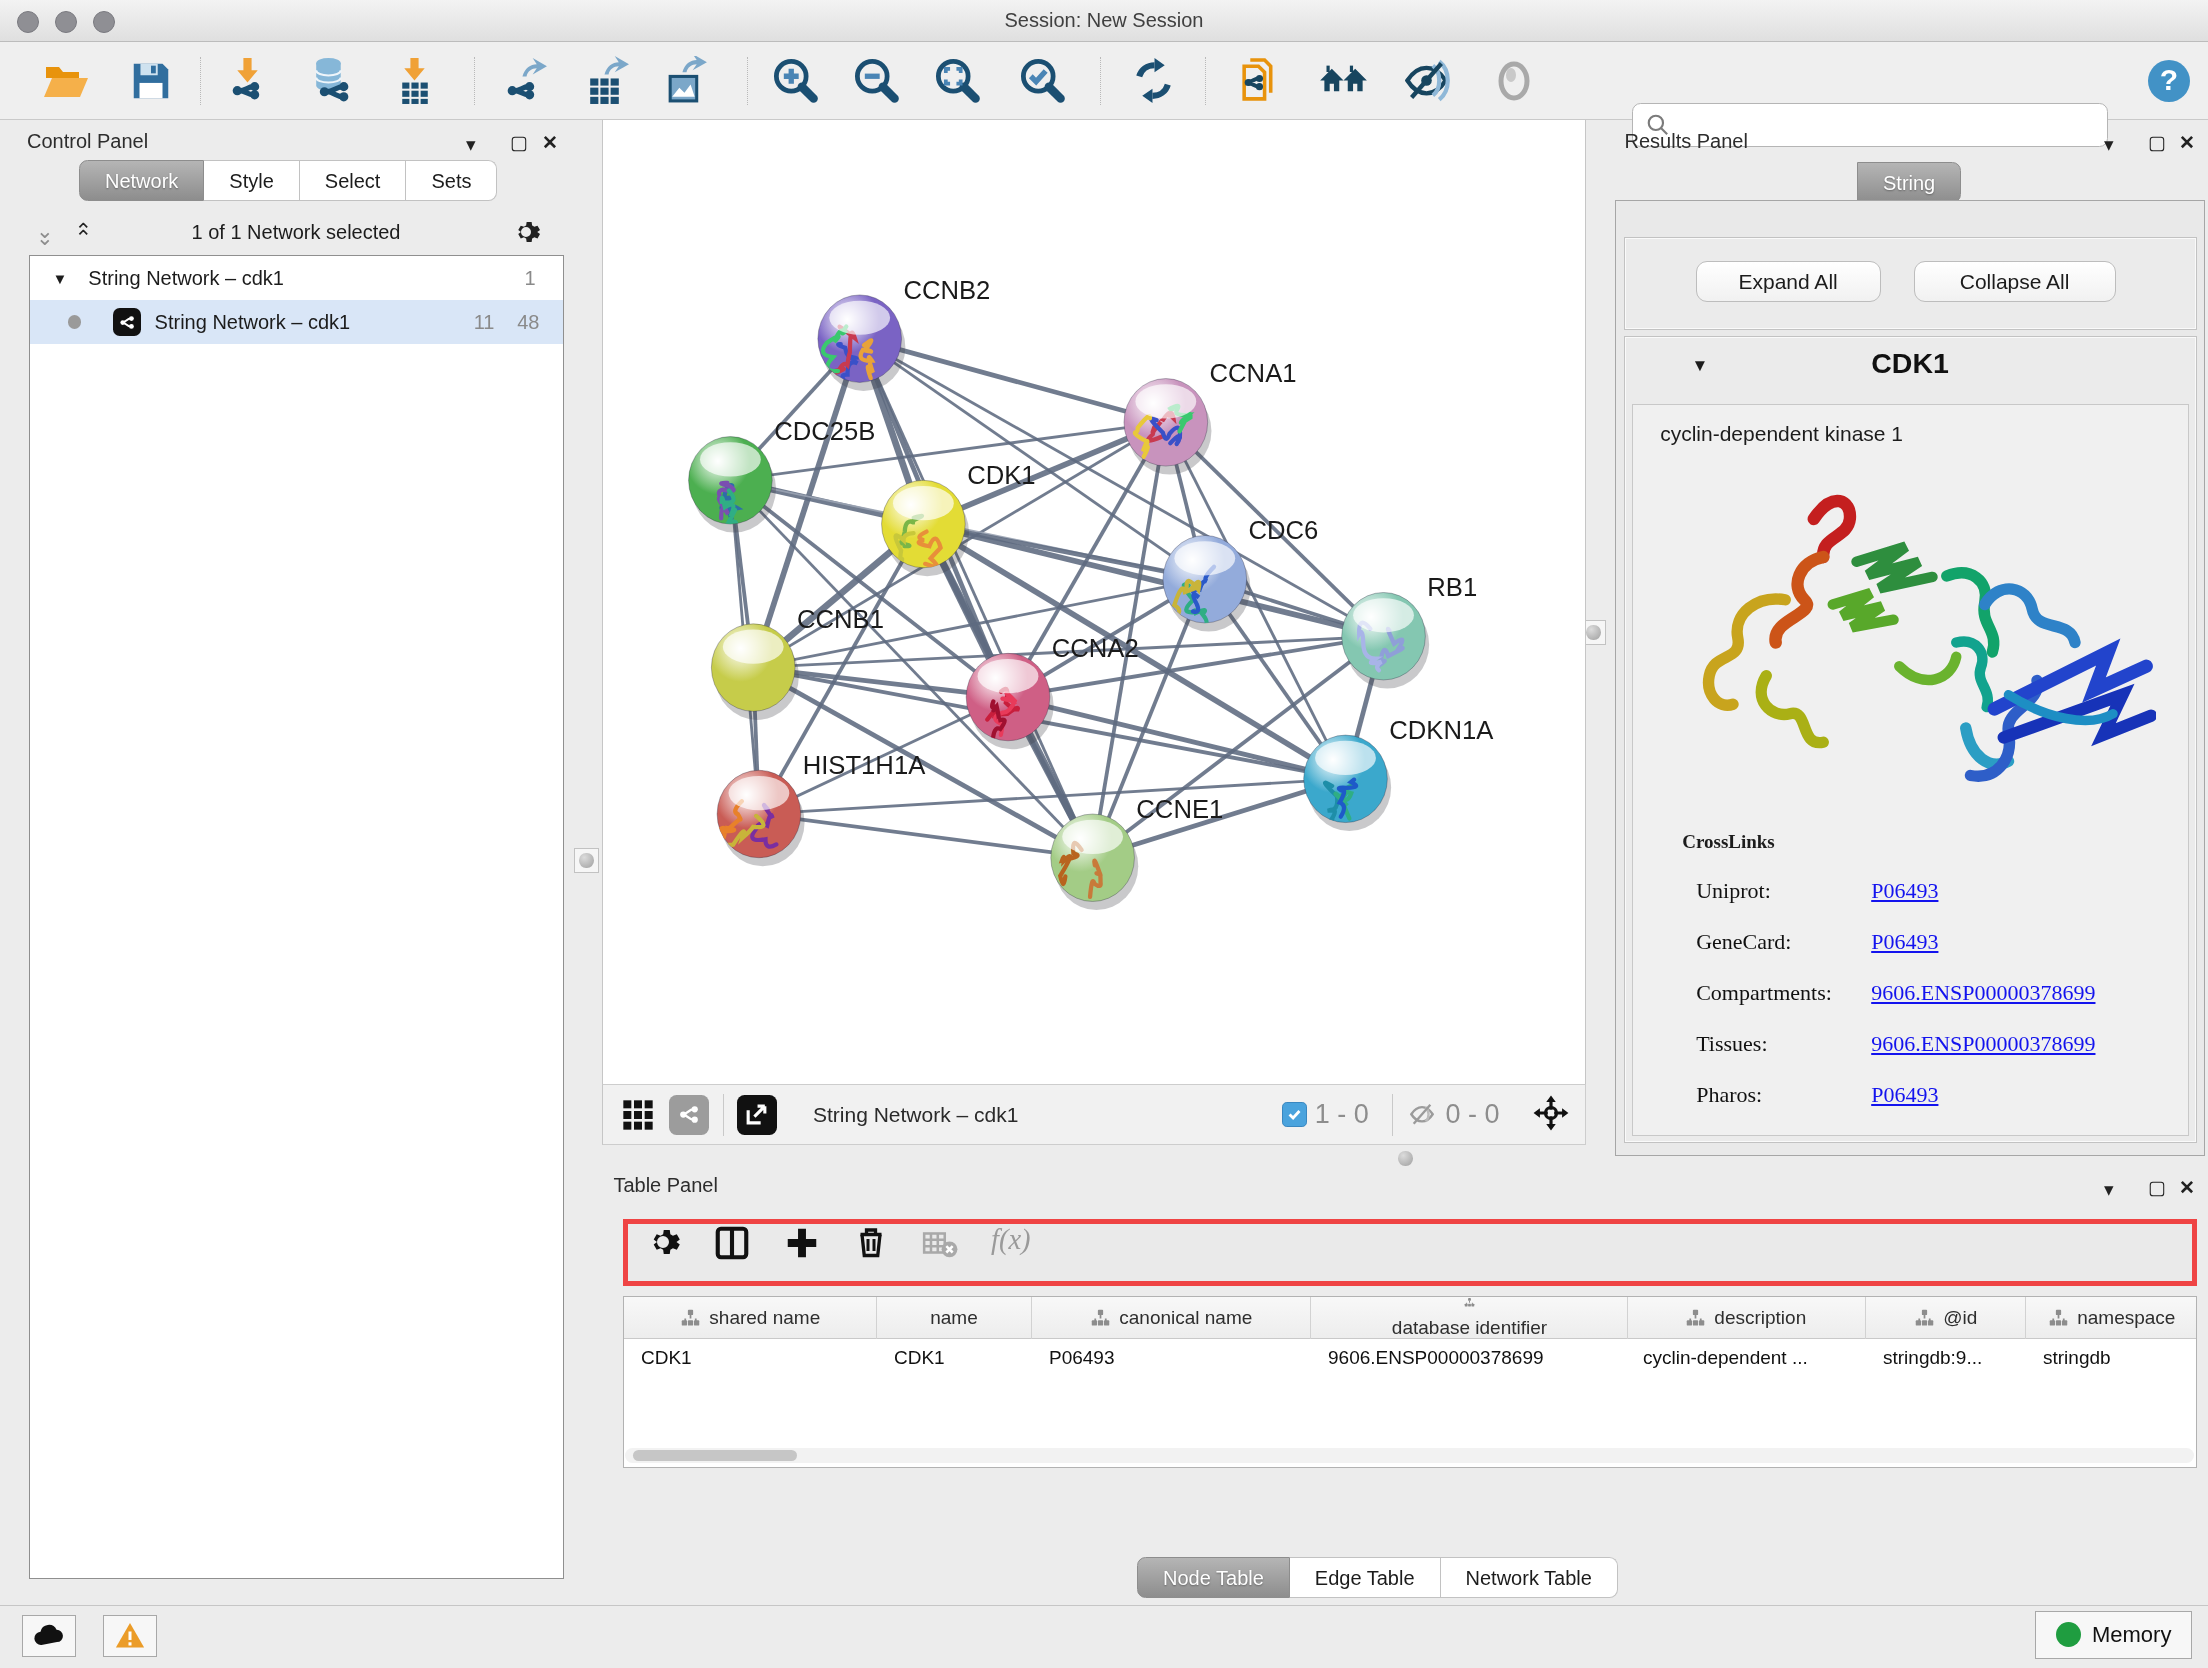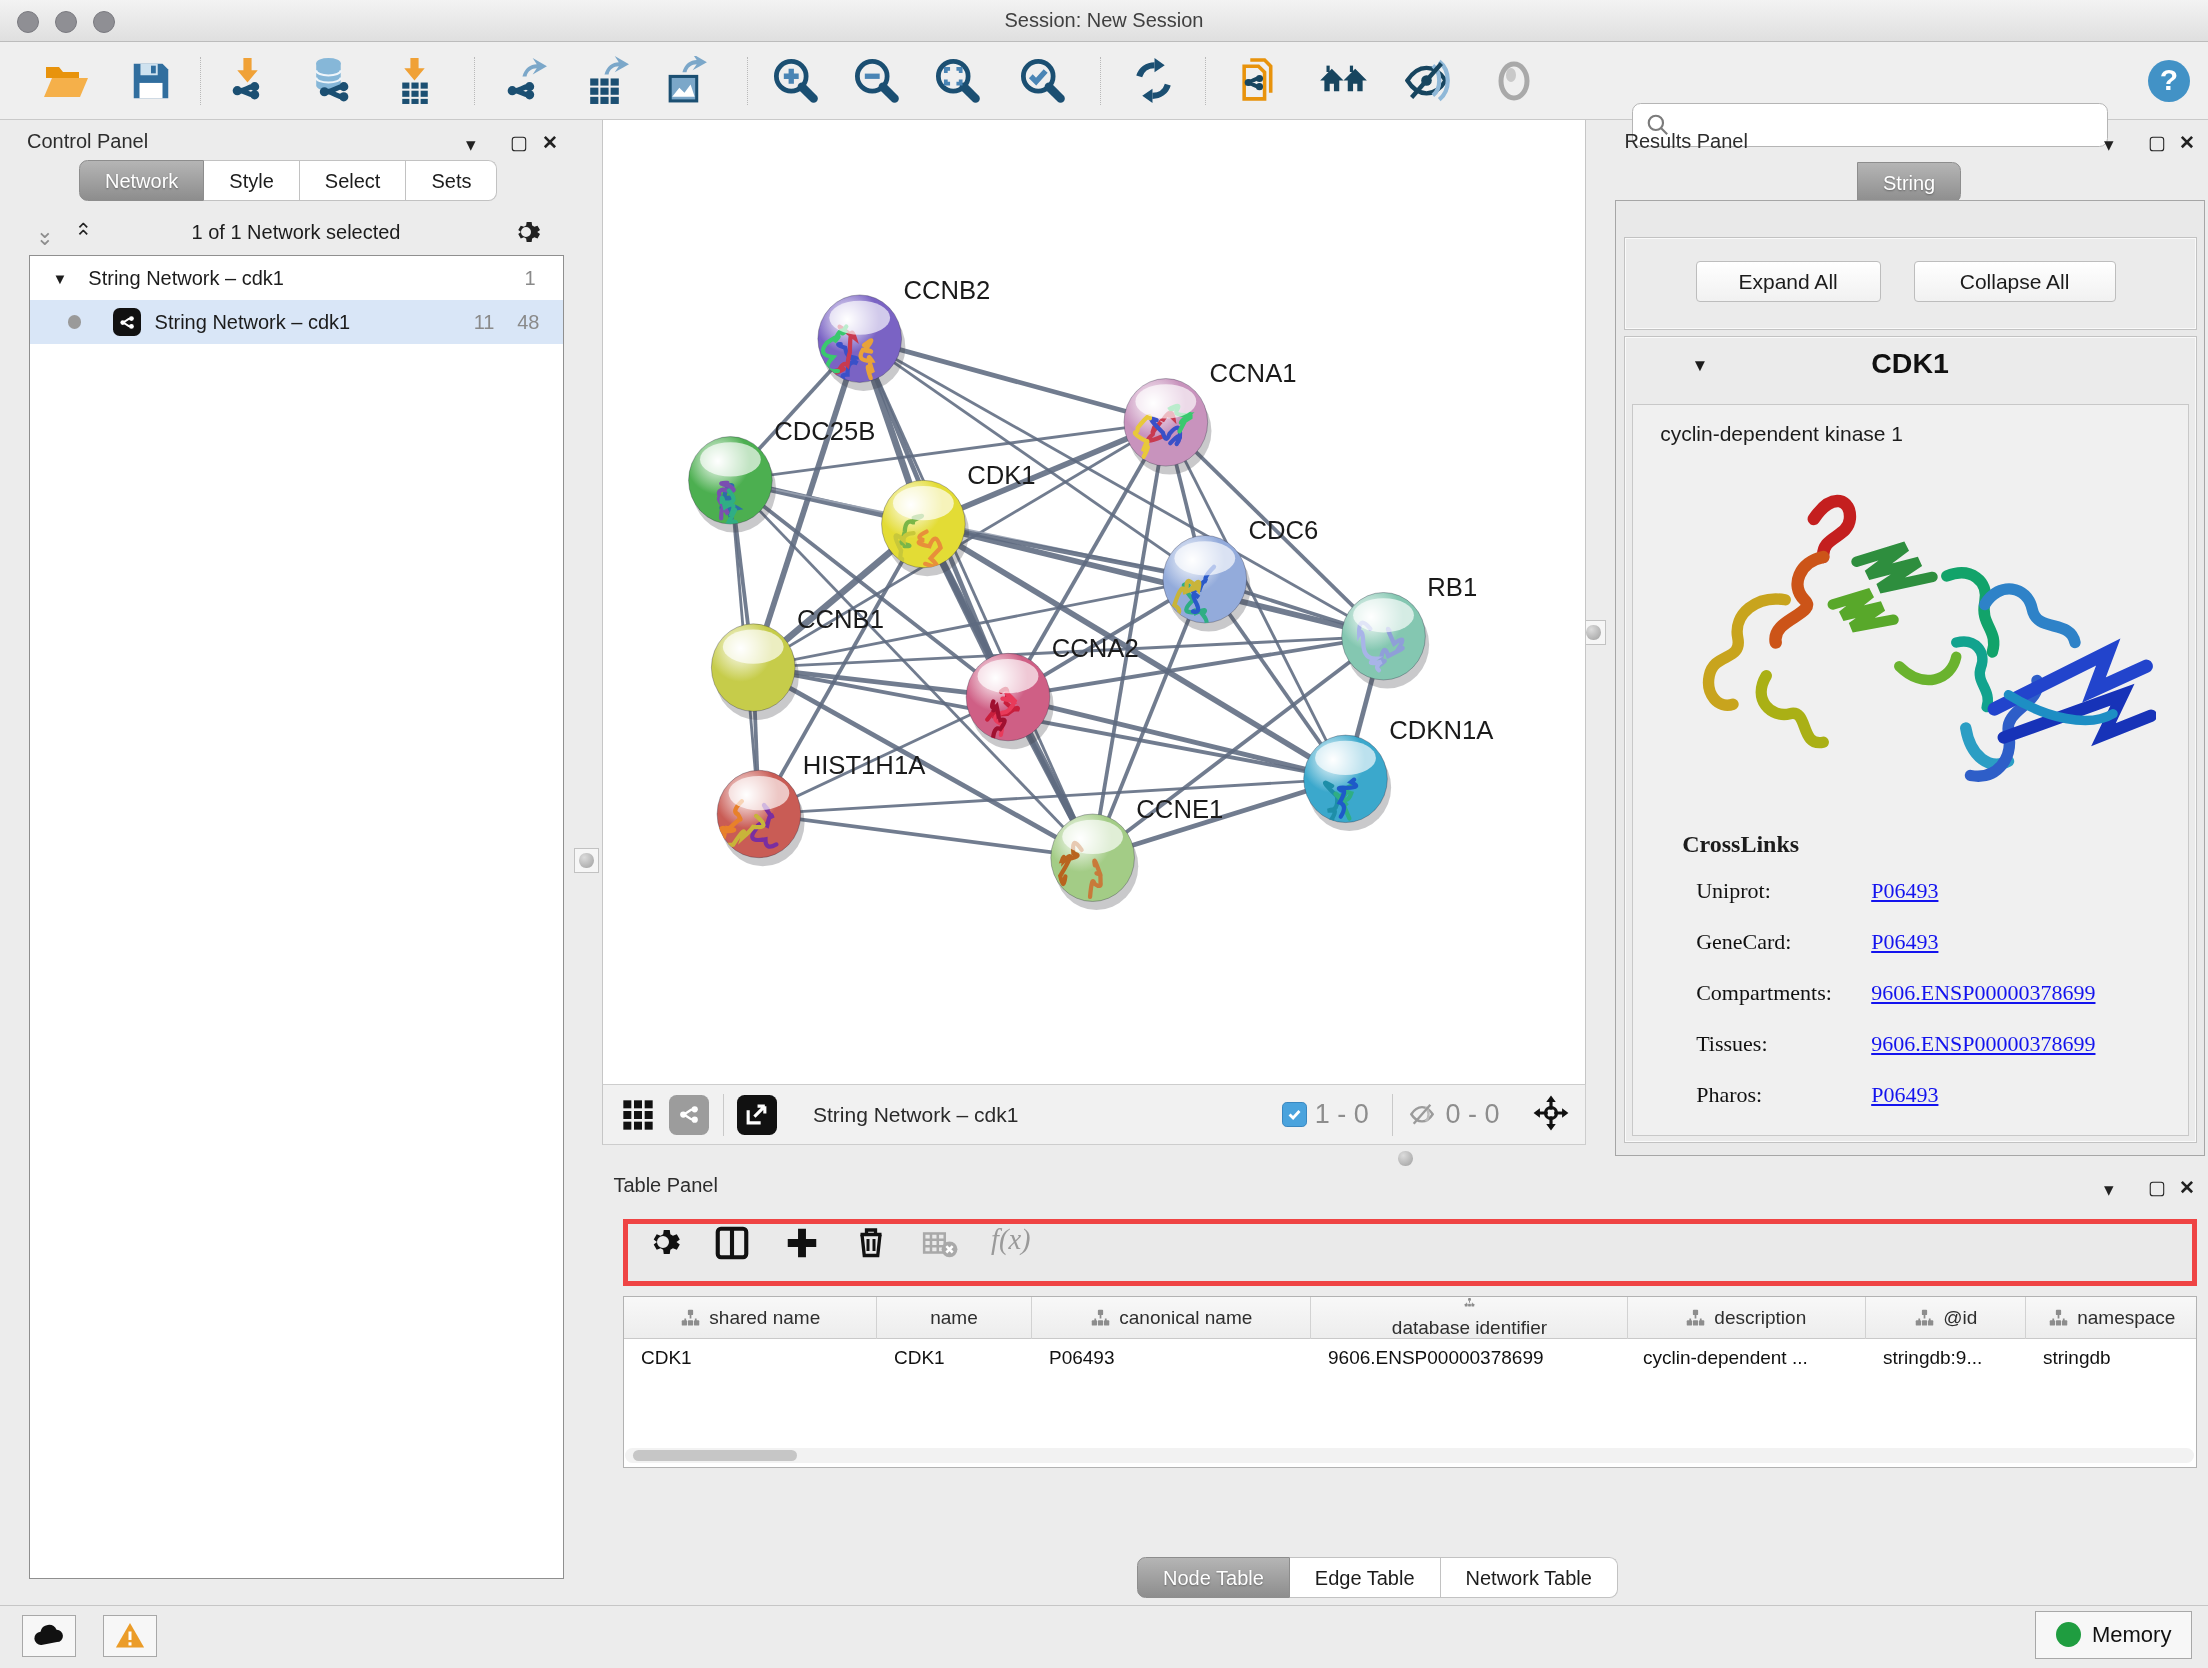--- a/index.html
+++ b/index.html
@@ -58,21 +58,21 @@
      display:flex;align-items:center;justify-content:center;}
   .knob i{width:14.3px;height:14.3px;border-radius:50%;
      background:radial-gradient(circle at 35% 30%,#dcdcdc,#9f9f9f);display:block;}
   
   #results{left:1596px;top:120px;width:613px;height:1044px;}
   #res-box{position:absolute;left:19px;top:80px;width:590px;height:956px;
      background:#e9e9e9;border:1px solid #a6a6a6;}
   .res-sub{position:absolute;left:7.6px;width:573px;background:#ebebeb;
      border:1px solid #c2c2c2;box-shadow:inset 0 0 0 1px #fafafa;}
   .mac-btn{background:linear-gradient(#ffffff,#f1f1f1);border:1px solid #bdbdbd;
-     border-radius:4px;font-size:21px;padding:7.6px 28.5px;color:#1c1c1c;}
+     border-radius:11px;font-size:21px;padding:7.6px 28.5px;color:#1c1c1c;}
   #gene-hdr{position:absolute;left:0;top:9.5px;width:100%;text-align:center;
      font-size:28.5px;font-weight:bold;color:#111;}
   #res-inner{position:absolute;left:7.6px;top:67px;width:557px;height:732px;
      background:#f0f0f0;border:1px solid #c8c8c8;overflow:hidden;}
   .xl-row{position:relative;height:51px;font-family:"Liberation Serif",serif;font-size:22px;}
   .xl-label{position:absolute;left:63px;top:11.4px;color:#111;}
   .xl-link{position:absolute;left:238px;top:11.4px;color:#1313ee;text-decoration:underline;cursor:pointer;}
   
   #tablepanel{left:602px;top:1170px;width:1606px;height:436px;background:#ececec;}
   #tp-toolbar{position:absolute;left:21px;top:49px;width:1574px;height:67px;background:#eaeaea;
@@ -680,21 +680,21 @@
             <path d="M240 215c25 25 55 15 60-10" stroke="#6ab32e" stroke-width="11"></path>
             <path d="M290 120c25-10 45 5 40 28s15 30 8 52" stroke="#12a36a" stroke-width="12"></path>
             <path d="M300 190c20-5 32 10 26 26s12 24 6 42" stroke="#12a38e" stroke-width="11"></path>
             <path d="M310 280c5 30 25 45 45 35" stroke="#2b9ec4" stroke-width="12"></path>
             <path d="M330 150c15-25 45-20 50 5s40 10 45 35" stroke="#2e82c8" stroke-width="12"></path>
             <path d="M315 330c30 5 45-20 40-45s35-30 30-55" stroke="#2e5ec8" stroke-width="12"></path>
             <path d="M340 260l120-60 -15 40 55-25" stroke="#2244cc" stroke-width="14"></path>
             <path d="M350 290l125-45-20 42 50-20" stroke="#1733b8" stroke-width="13"></path>
             <path d="M355 245c40 25 85 35 110 20" stroke="#1d8ec4" stroke-width="10"></path>
           </svg>
-          <div style="position:absolute;left:49px;top:426px;font-family:'Liberation Serif',serif;font-weight:bold;font-size:24px">CrossLinks</div>
+          <div style="position:absolute;left:49px;top:426px;font-family:'Liberation Serif',serif;font-weight:bold;font-size:19px">CrossLinks</div>
           <div id="xl-rows" style="position:absolute;left:0;top:462px;width:100%">
               <div class="xl-row">
                 <span class="xl-label">Uniprot:</span>
                 <span class="xl-link">P06493</span>
               </div>
               <div class="xl-row">
                 <span class="xl-label">GeneCard:</span>
                 <span class="xl-link">P06493</span>
               </div>
               <div class="xl-row">

